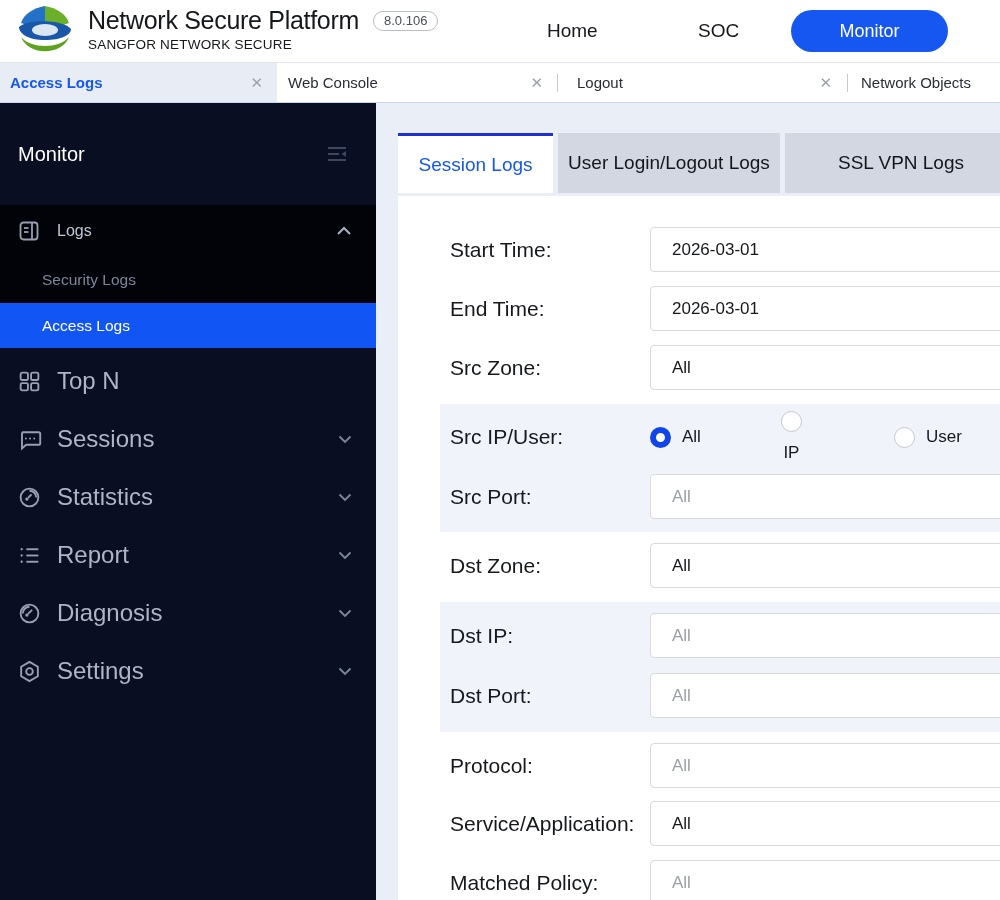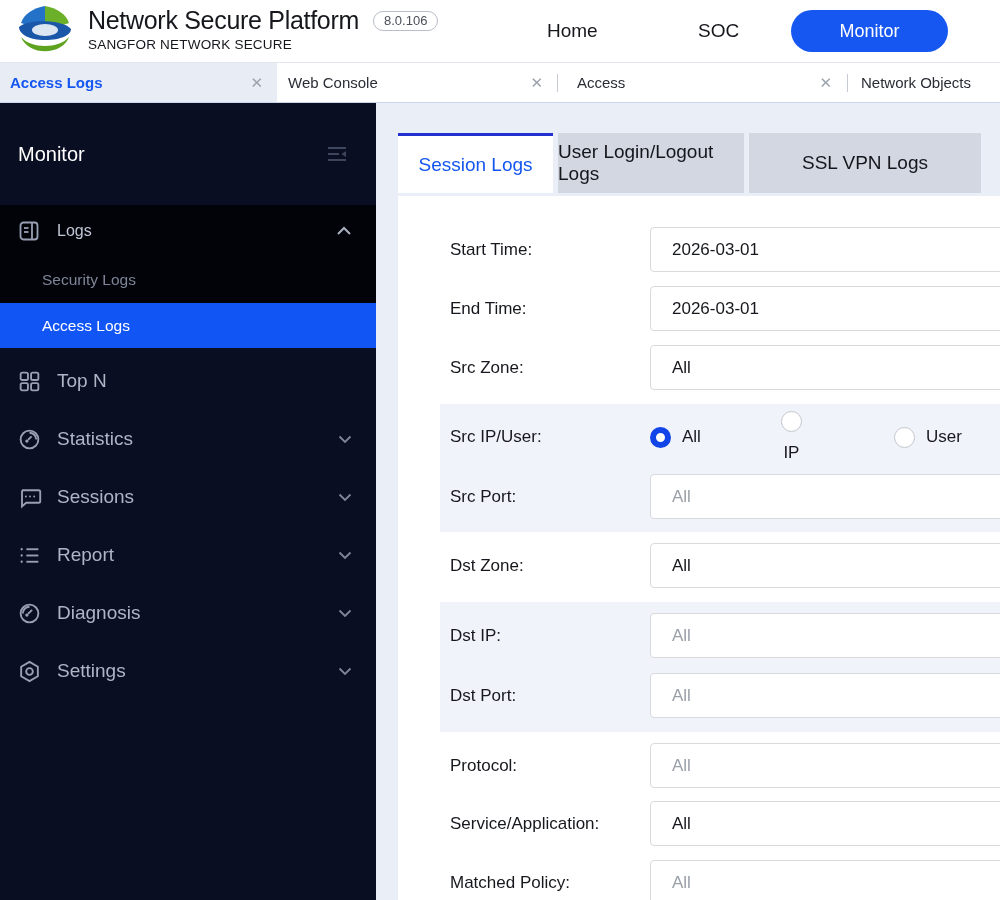--- a/index.html
+++ b/index.html
@@ -46,40 +46,40 @@
   .logs-group { background:#010309; }
   .sb-parent { height:51px; display:flex; align-items:center; padding:0 24px 0 17px;
                color:#c0c6d4; font-size:16px; cursor:pointer; }
   .sb-parent .sb-icon { width:24px; height:24px; margin-right:16px; color:#99a0b4; flex:none; }
   .sb-parent .chev { margin-left:auto; color:#aab0c0; display:flex; }
   .sb-child { height:47px; display:flex; align-items:center; padding-left:42px;
               color:#7e8597; font-size:15.5px; cursor:pointer; }
   .sb-child.selected { background:#1156f5; color:#ffffff; height:45px; }
   .sb-items { margin-top:4px; }
   .sb-item { height:58px; display:flex; align-items:center; padding:0 24px 0 17px;
-             color:#aeb5c5; font-size:19px; cursor:pointer; }
+             color:#aeb5c5; font-size:24px; cursor:pointer; }
   .sb-item .sb-icon { width:25px; height:25px; margin-right:15px; color:#99a0b4; flex:none; }
   .sb-item .chev { margin-left:auto; color:#7e8799; display:flex; }
 
   
   .main { position:absolute; top:103px; left:376px; width:624px; height:797px; background:#eaeef7; }
   .content-tabs { position:absolute; top:30px; left:22px; display:flex; gap:5px; }
   .ctab { height:60px; display:flex; align-items:center; justify-content:center;
           font-size:19px; color:#14161c; cursor:pointer; background:#d3d7e2; }
   .ctab.active { background:#ffffff; border-top:3px solid #2230cf; color:#1456f0; font-weight:normal; }
   .ctab-1 { width:155px; }
-  .ctab-2 { width:186px;justify-content:center; }
+  .ctab-2 { width:222px;justify-content:center; }
   .ctab-3 { width:232px; }
   .content-card { position:absolute; top:93px; left:22px; width:660px; height:780px;
                   background:#ffffff; padding-top:31px; }
 
   
   .frow { display:flex; align-items:flex-start; padding-left:52px; height:59px; }
   .frow.h58 { height:58px; }
-  .flabel { width:200px; line-height:45px; font-size:17px; color:#16181d; flex:none; }
+  .flabel { width:200px; line-height:45px; font-size:21px; color:#16181d; flex:none; }
   .finput { width:400px; height:45px; border:1px solid #d9dade; border-radius:4px;
             background:#fff; padding:0 10px 0 21px; font-size:17px; color:#16181d;
             font-family:"Liberation Sans", sans-serif; outline:none; }
   .finput::placeholder { color:#9aa0a8; opacity:1; }
   .fsection { margin-left:42px; background:#f0f3f9; }
   .fsection .frow { padding-left:10px; }
   .fsection-1 { padding:21px 0 13px; }
   .fsection-2 { padding:11px 0 14px; }
   .fgap { height:11px; }
   .radio-row { display:flex; align-items:center; padding-left:10px; height:24px; margin-bottom:25px; }
@@ -122,21 +122,21 @@
     <div class="wtab wtab-1">
       <span class="wtab-label">Access Logs</span>
       <span class="wtab-close">✕</span>
     </div>
     <div class="wtab wtab-2">
       <span class="wtab-label">Web Console</span>
       <span class="wtab-close">✕</span>
     </div>
     <div class="wtab-sep"></div>
     <div class="wtab wtab-3">
-      <span class="wtab-label">Access</span>
+      <span class="wtab-label">Logout</span>
       <span class="wtab-close">✕</span>
     </div>
     <div class="wtab-sep"></div>
     <div class="wtab wtab-4">
       <span class="wtab-label">Network Objects</span>
     </div>
   </div>
 
   <div class="sidebar">
     <div class="sb-header">
@@ -179,40 +179,40 @@
         <svg class="sb-icon" viewBox="0 0 24 24" fill="none" stroke="currentColor" stroke-width="1.8">
           <rect x="3.5" y="3.5" width="7" height="7" rx="1.5"></rect>
           <rect x="13.5" y="3.5" width="7" height="7" rx="1.5"></rect>
           <rect x="3.5" y="13.5" width="7" height="7" rx="1.5"></rect>
           <rect x="13.5" y="13.5" width="7" height="7" rx="1.5"></rect>
         </svg>
         <span>Top N</span>
       </div>
       <div class="sb-item">
         <svg class="sb-icon" viewBox="0 0 24 24" fill="none" stroke="currentColor" stroke-width="1.8">
+          <path d="M4 5 h16 a1.5 1.5 0 0 1 1.5 1.5 v9 a1.5 1.5 0 0 1 -1.5 1.5 h-12 l-4 3.5 v-14 a1.5 1.5 0 0 1 1.5 -1.5 z" transform="translate(0.8,0)"></path>
+          <circle cx="8.5" cy="11" r="0.9" fill="currentColor" stroke="none"></circle>
+          <circle cx="12.5" cy="11" r="0.9" fill="currentColor" stroke="none"></circle>
+          <circle cx="16.5" cy="11" r="0.9" fill="currentColor" stroke="none"></circle>
+        </svg>
+        <span>Sessions</span>
+        <span class="chev">
+          <svg width="14" height="9" viewBox="0 0 14 9" fill="none" stroke="currentColor" stroke-width="1.8">
+              <polyline points="1.5,1.5 7,7 12.5,1.5"></polyline>
+            </svg>
+        </span>
+      </div>
+      <div class="sb-item">
+        <svg class="sb-icon" viewBox="0 0 24 24" fill="none" stroke="currentColor" stroke-width="1.8">
           <circle cx="12" cy="12" r="8.5"></circle>
           <path d="M12 5.5 A6.5 6.5 0 0 1 18.5 12"></path>
           <circle cx="9.5" cy="13.5" r="1.6" fill="currentColor" stroke="none"></circle>
           <line x1="10.6" y1="12.4" x2="14" y2="9"></line>
         </svg>
         <span>Statistics</span>
-        <span class="chev">
-          <svg width="14" height="9" viewBox="0 0 14 9" fill="none" stroke="currentColor" stroke-width="1.8">
-              <polyline points="1.5,1.5 7,7 12.5,1.5"></polyline>
-            </svg>
-        </span>
-      </div>
-      <div class="sb-item">
-        <svg class="sb-icon" viewBox="0 0 24 24" fill="none" stroke="currentColor" stroke-width="1.8">
-          <path d="M4 5 h16 a1.5 1.5 0 0 1 1.5 1.5 v9 a1.5 1.5 0 0 1 -1.5 1.5 h-12 l-4 3.5 v-14 a1.5 1.5 0 0 1 1.5 -1.5 z" transform="translate(0.8,0)"></path>
-          <circle cx="8.5" cy="11" r="0.9" fill="currentColor" stroke="none"></circle>
-          <circle cx="12.5" cy="11" r="0.9" fill="currentColor" stroke="none"></circle>
-          <circle cx="16.5" cy="11" r="0.9" fill="currentColor" stroke="none"></circle>
-        </svg>
-        <span>Sessions</span>
         <span class="chev">
           <svg width="14" height="9" viewBox="0 0 14 9" fill="none" stroke="currentColor" stroke-width="1.8">
               <polyline points="1.5,1.5 7,7 12.5,1.5"></polyline>
             </svg>
         </span>
       </div>
       <div class="sb-item">
         <svg class="sb-icon" viewBox="0 0 24 24" fill="none" stroke="currentColor" stroke-width="1.8">
           <line x1="9" y1="6" x2="20.5" y2="6"></line>
           <line x1="9" y1="12" x2="20.5" y2="12"></line>

